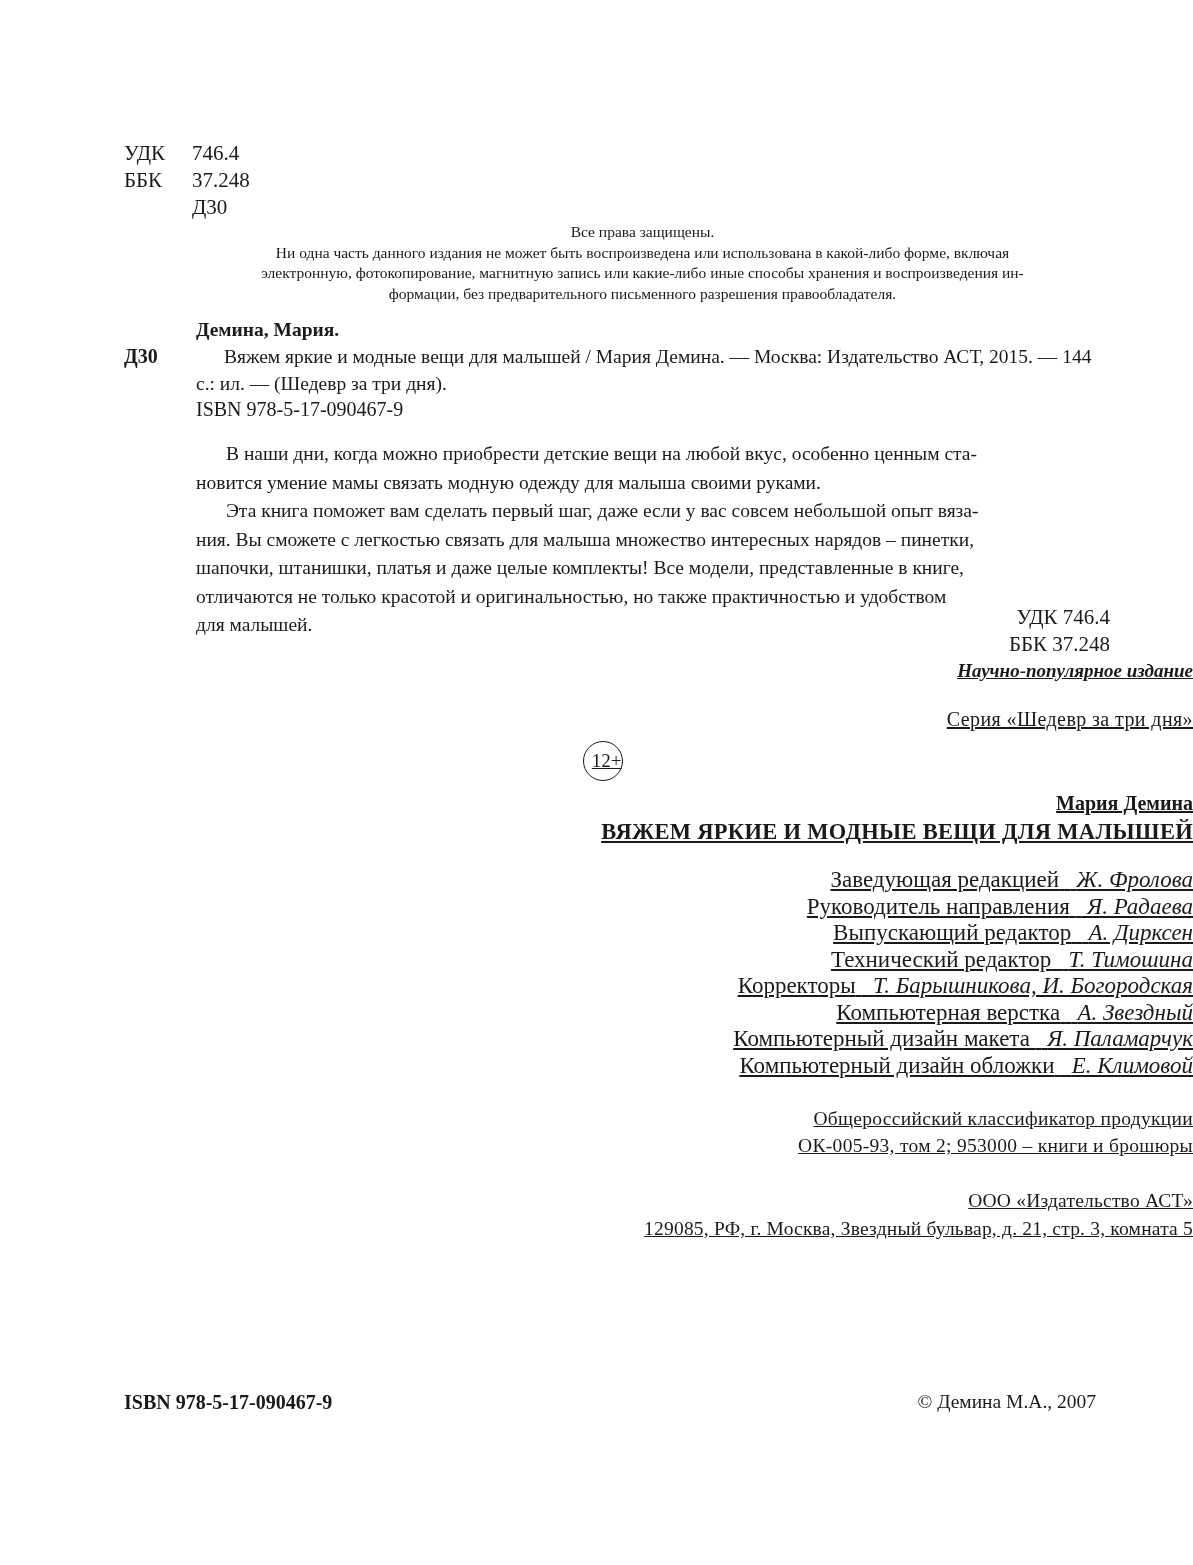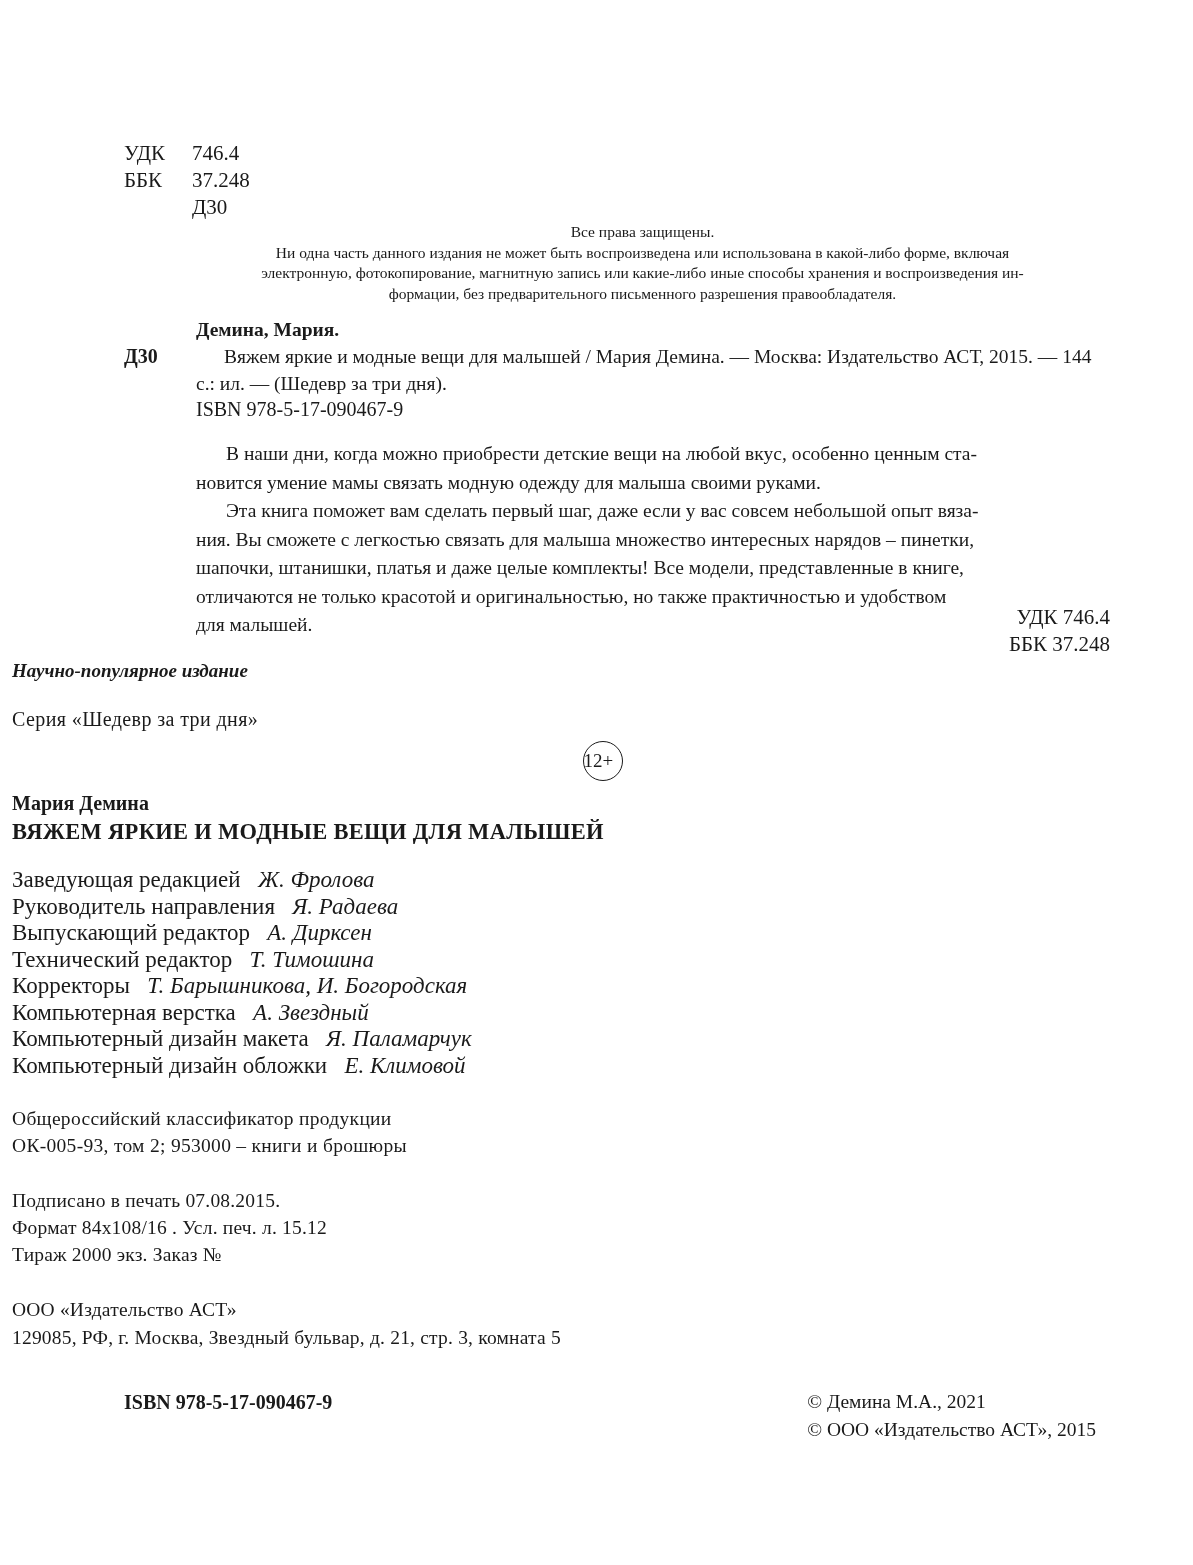--- a/index.html
+++ b/index.html
@@ -119,21 +119,22 @@
     font-size: 21px;
     line-height: 27px;
   }
 
   
   .imprint {
     position: absolute;
     left: 12px;
     right: 0;
     top: 660px;
-    text-align: left;
+    text-align: right;
+    text-decoration: underline;
   }
   .kind {
     font-weight: bold;
     font-style: italic;
     font-size: 19px;
     margin-bottom: 26px;
   }
   .series {
     font-size: 20px;
     letter-spacing: 0.4px;
@@ -320,34 +321,28 @@
         <span>&nbsp;</span>
         <span class="person">Е. Климовой</span>
       </div>
     </div>
 
     <div class="classifier">
       <div>Общероссийский классификатор продукции</div>
       <div>ОК-005-93, том 2; 953000 – книги и брошюры</div>
     </div>
 
-    <div class="printinfo">
-      <div>Подписано в печать 07.08.2015.</div>
-      <div>Формат 84х108/16 . Усл. печ. л. 15.12</div>
-      <div>Тираж 2000 экз. Заказ №</div>
-    </div>
 
     <div class="publisher">
       <div>ООО «Издательство АСТ»</div>
       <div>129085, РФ, г. Москва, Звездный бульвар, д. 21, стр. 3, комната 5</div>
     </div>
 
   </div>
 
   <div class="footer">
     <div class="footer-isbn">ISBN 978-5-17-090467-9</div>
     <div class="footer-copy">
-      <div>© Демина М.А., 2021</div>
-      <div>© ООО «Издательство АСТ», 2015</div>
+      <div>© Демина М.А., 2007</div>
     </div>
   </div>
 
 </div>
 
 </body></html>

